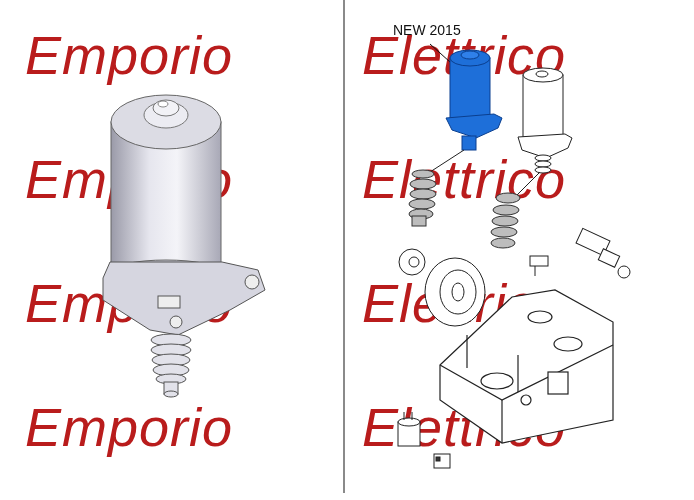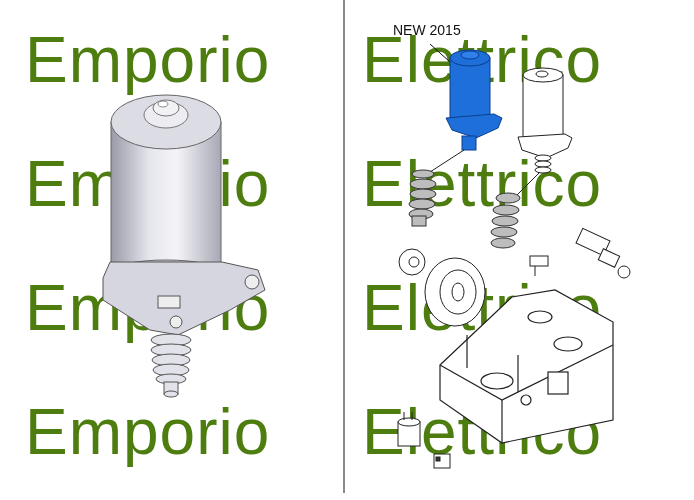--- a/index.html
+++ b/index.html
@@ -1,21 +1,21 @@
 <!DOCTYPE html>
 <html><head>
 <meta charset="utf-8">
 <style>
   html, body { margin:0; padding:0; background:#ffffff; }
   body { width:694px; height:500px; position:relative; overflow:hidden; font-family:"Liberation Sans", sans-serif; }
   .panel { position:absolute; top:0; height:500px; }
   .panel-left { left:0; width:344px; }
   .panel-right { left:345px; width:349px; }
   .divider { position:absolute; left:343px; top:0; width:2px; height:493px; background:#8a8a8a; }
-  .watermark { position:absolute; font-family:"Liberation Sans", sans-serif; font-size:64px; color:#4d7c0f; letter-spacing:1px; line-height:1; white-space:nowrap; pointer-events:none; }
+  .watermark { position:absolute; font-family:"Liberation Sans", sans-serif; font-size:54px; color:#b91c1c; letter-spacing:1px; line-height:1; white-space:nowrap; pointer-events:none;font-style:italic; }
   .new-label { position:absolute; left:393px; top:22px; font-size:14px; color:#111; font-family:"Liberation Sans", sans-serif; }
   svg { position:absolute; left:0; top:0; }
 </style>
 </head>
 <body>
 
 <div class="watermark" style="left:25px;top:28px;">Emporio</div>
 <div class="watermark" style="left:25px;top:152px;">Emporio</div>
 <div class="watermark" style="left:25px;top:276px;">Emporio</div>
 <div class="watermark" style="left:25px;top:400px;">Emporio</div>

